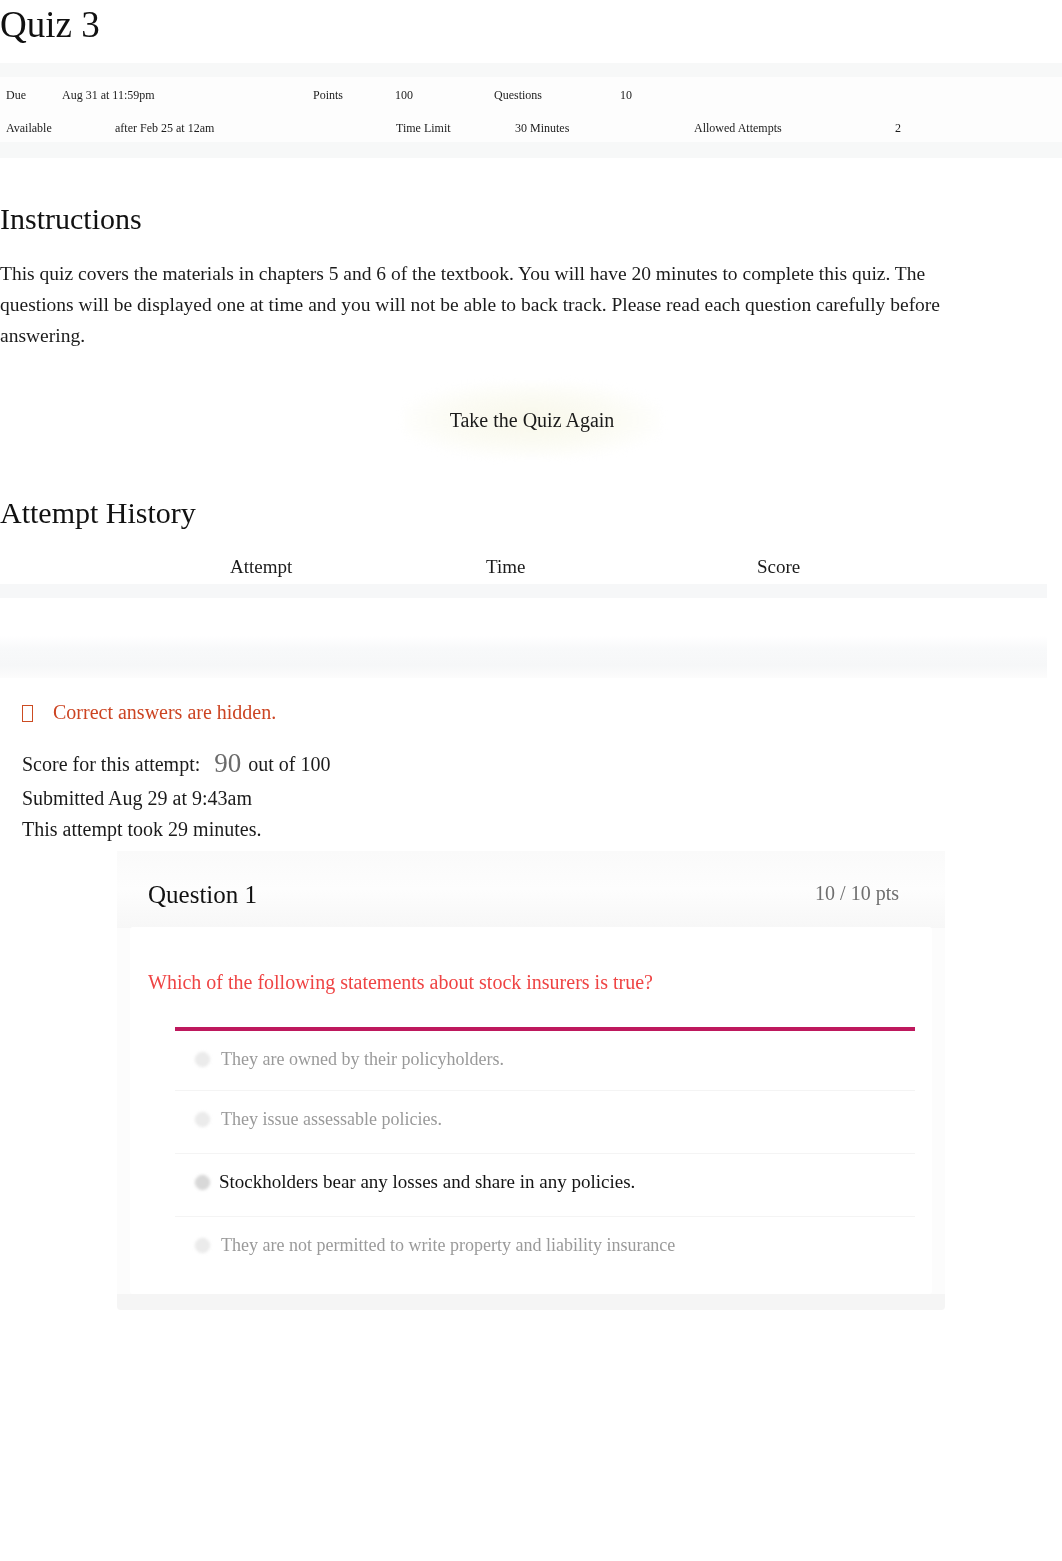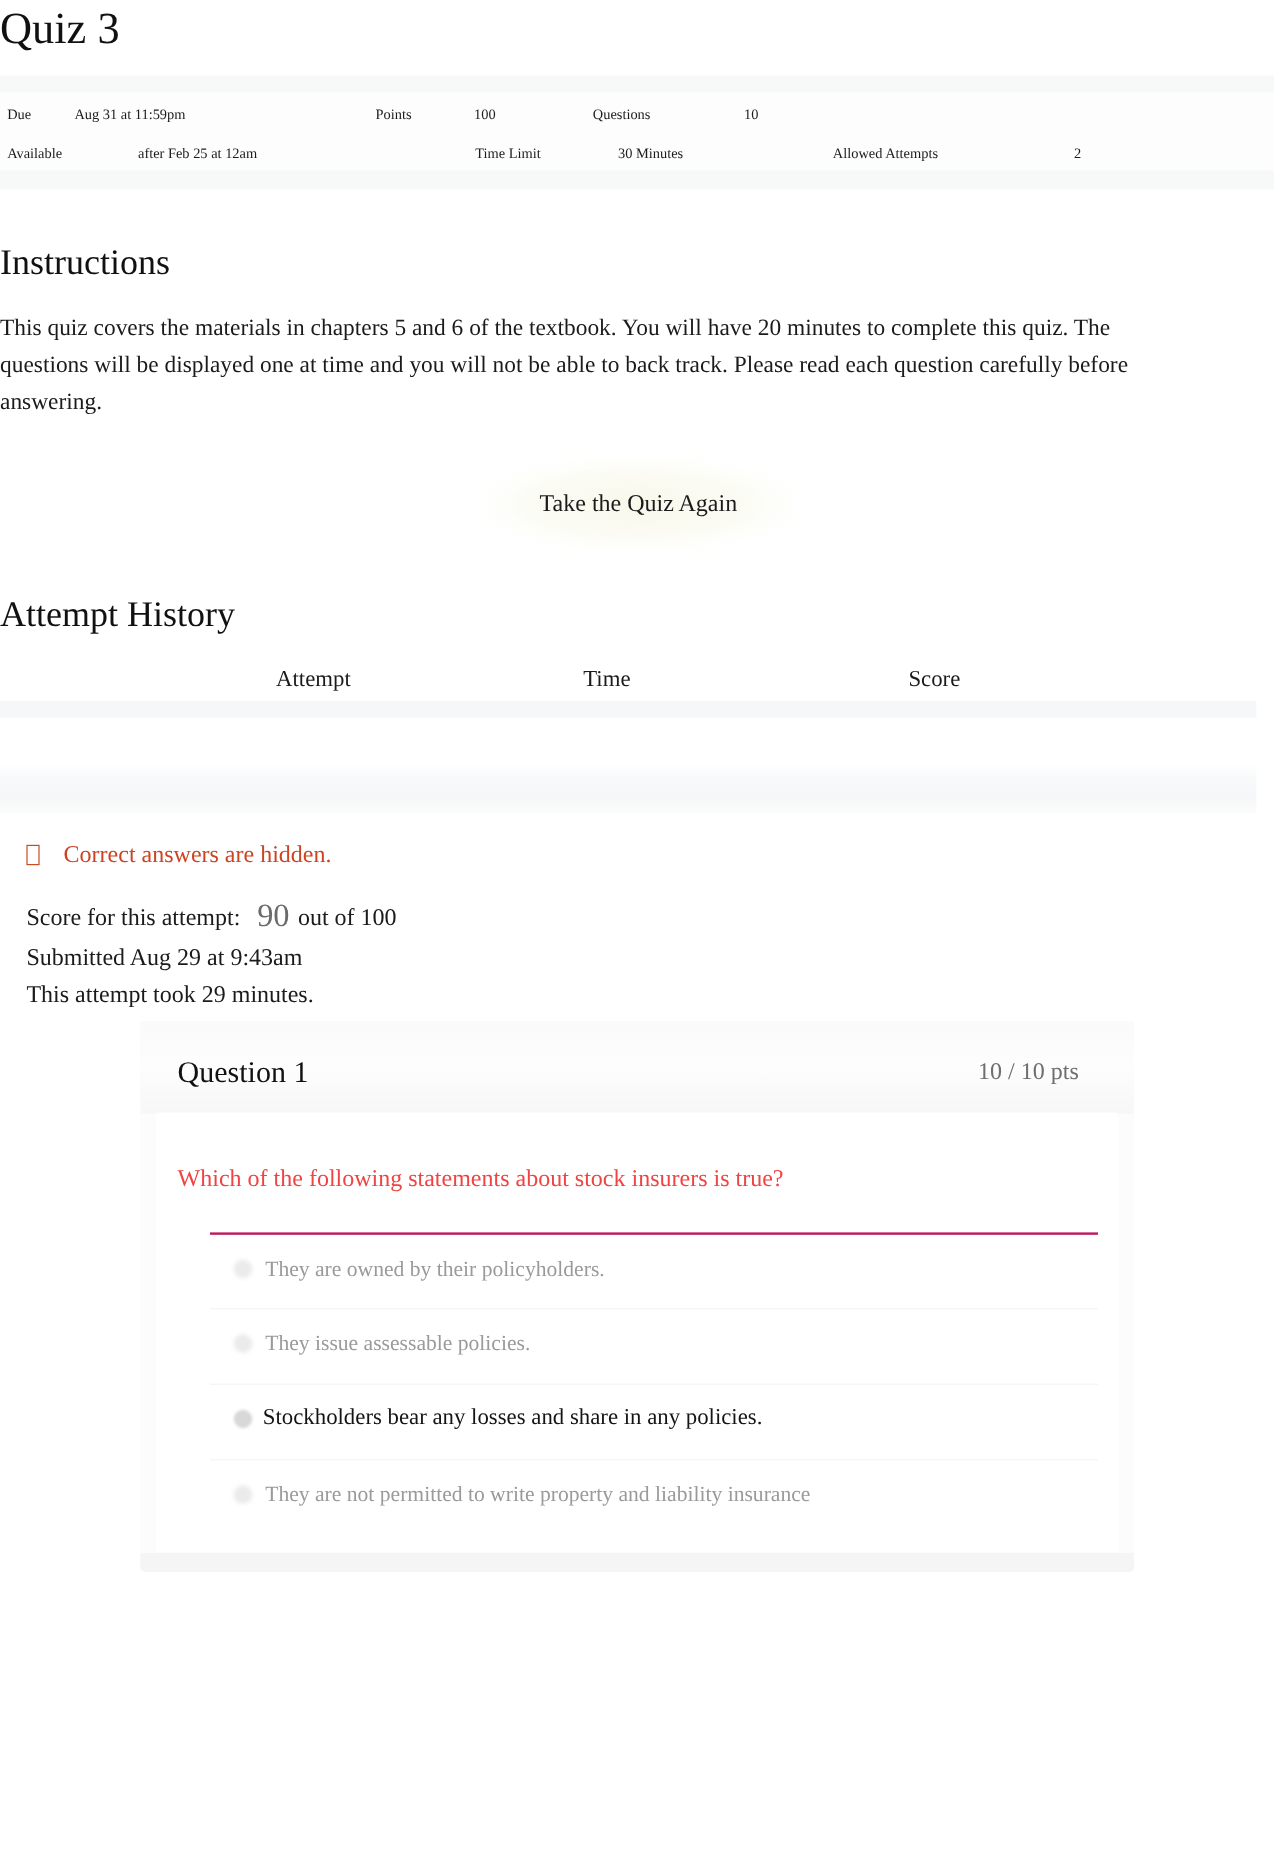--- a/index.html
+++ b/index.html
@@ -306,21 +306,21 @@
     position: absolute;
     left: 45px;
     top: 100px;
     width: 740px;
   }
   .answer {
     position: relative;
     height: 63px;
     border-top: 1px solid #f4f4f4;
   }
-  .answer:first-child { border-top: 2px solid #be185d; font-family: Liberation Serif, serif; }
+  .answer:first-child { border-top: 4px solid #be185d; font-family: Liberation Serif, serif; }
   .radio-mark {
     position: absolute;
     left: 20px;
     top: 21px;
     width: 15px;
     height: 15px;
     border-radius: 50%;
     background: #ebebeb;
     border: 1px solid #e4e4e4;
     filter: blur(1.6px);

